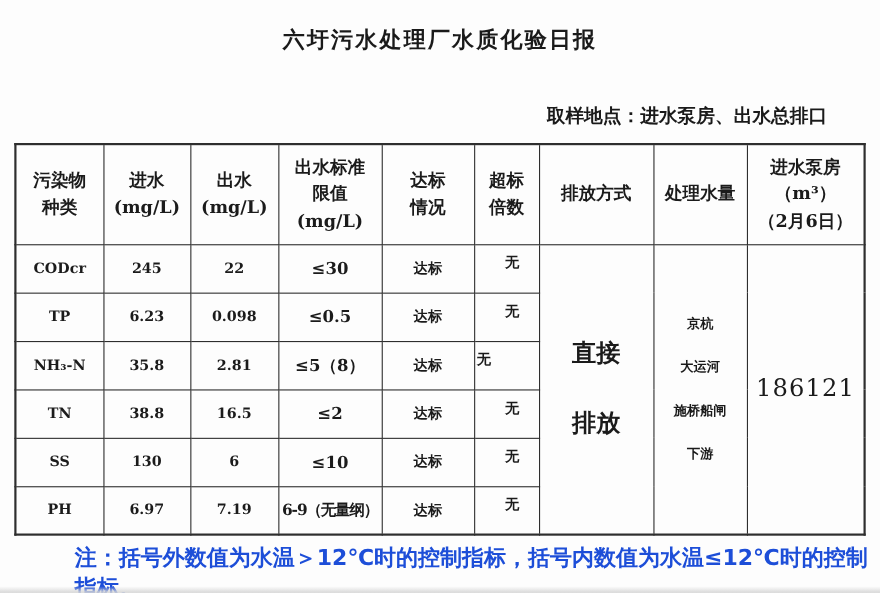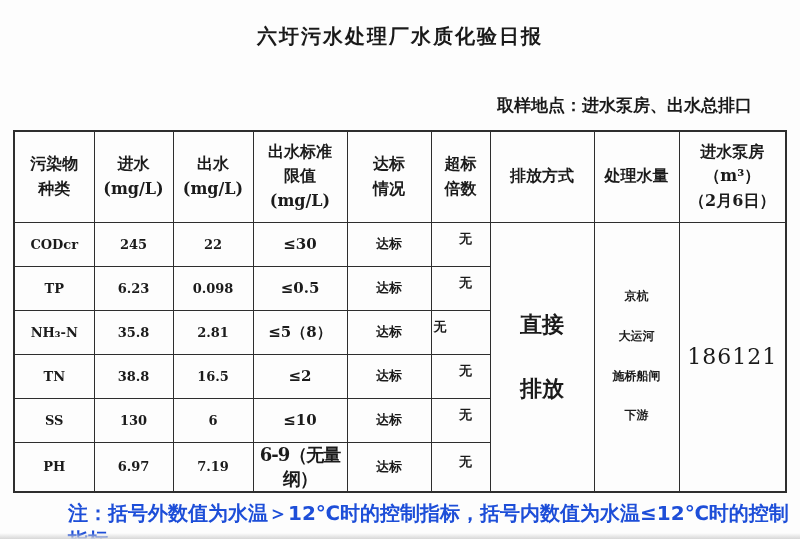--- a/index.html
+++ b/index.html
@@ -49,21 +49,21 @@
     color: #1b1b1b;
   }
   thead th {
     height: 91px;
     font-size: 16px;
     line-height: 1.55;
     white-space: pre-line;
   }
   tbody td { height: 44px; font-size: 13px; }
   .c-limit { font-size: 15px; }
-  tr.row-5 .c-limit { font-size: 18px; letter-spacing: -1px; }
+  tr.row-5 .c-limit { font-size: 14px; letter-spacing: -1px; }
   .c-exceed span { display: inline-block; transform: translate(5px, -5px); }
   tr.row-2 .c-exceed { text-align: left; }
   tr.row-2 .c-exceed span { transform: translate(2px, -5px); }
   .c-mode   { font-size: 22px; line-height: 2.9; white-space: pre-line; }
   .c-dest   { font-size: 12px; line-height: 3.3; white-space: pre-line; }
   .c-volume { font-size: 22px; font-weight: 400; letter-spacing: 1px; }
   .note {
     margin: 7px 0 0 68px;
     font-size: 20px;
     font-weight: 700;

